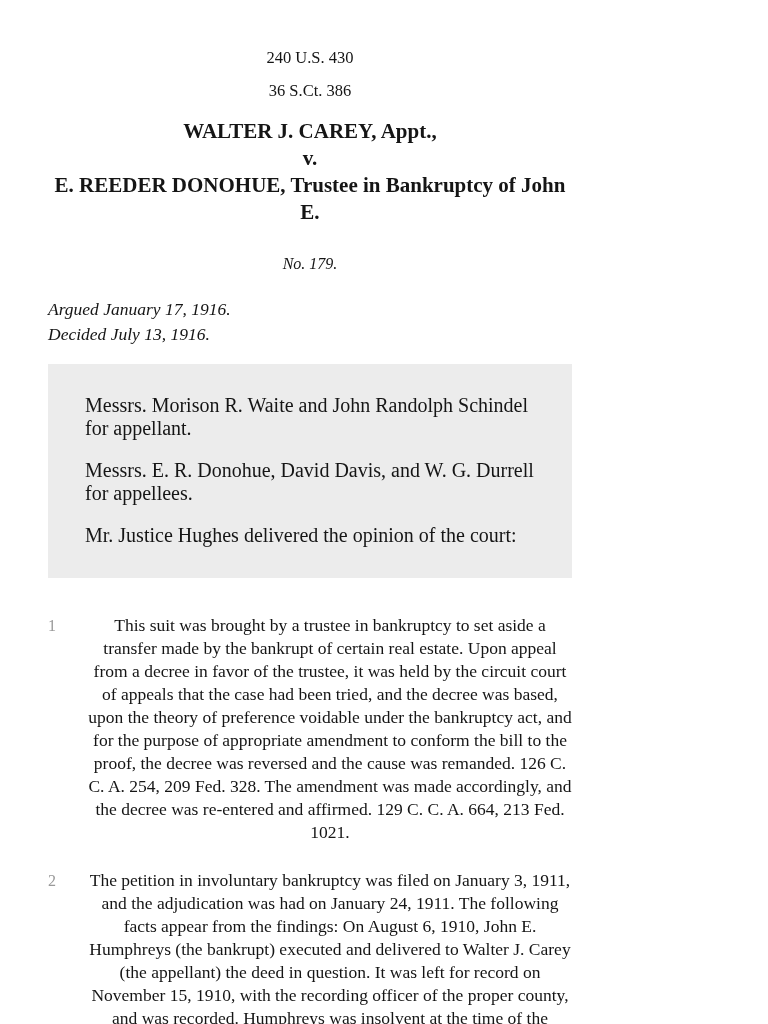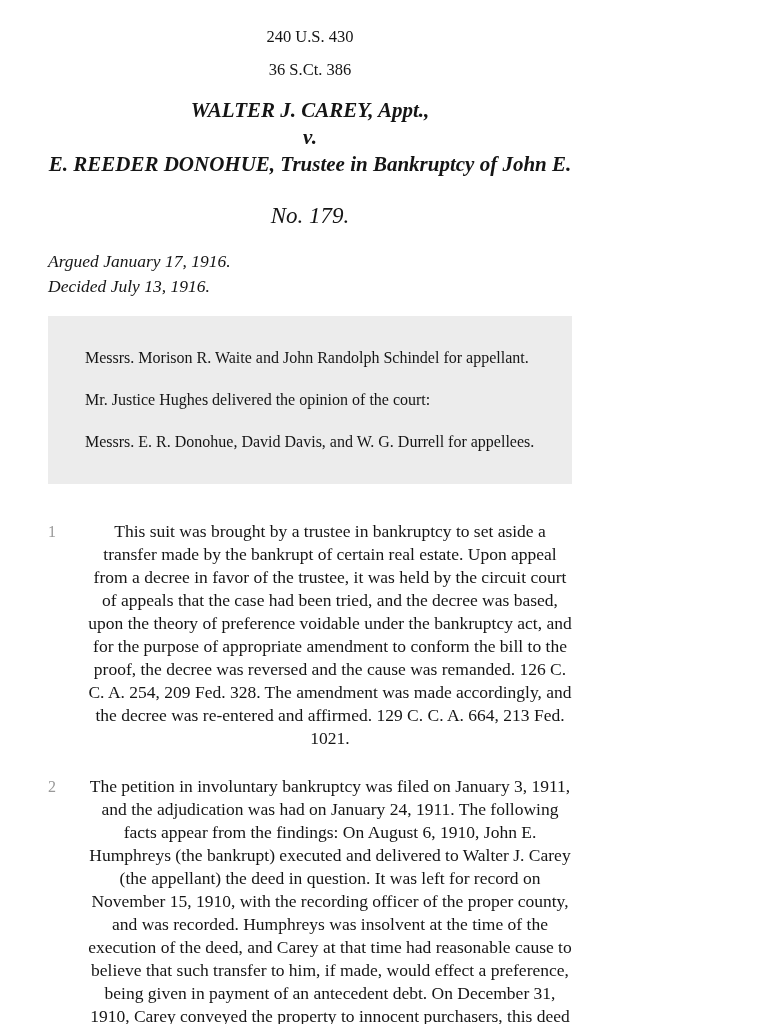--- a/index.html
+++ b/index.html
@@ -10,57 +10,57 @@
   *{margin:0;padding:0;box-sizing:border-box;}
   html,body{background:#ffffff;}
   body{
     width:768px;height:1024px;
     font-family:"Liberation Serif","DejaVu Serif",serif;
     color:var(--text);
     overflow:hidden;
   }
   .page{
     width:620px;height:1024px;
-    padding:26px 48px 0 48px;
+    padding:47px 48px 0 48px;
   }
   
   .citations{text-align:center;}
   .citations p{
     font-size:16.5px;line-height:22px;margin-bottom:11px;
   }
   
   .case-title{
     margin-top:16px;
     text-align:center;
     font-weight:bold;
     font-size:21px;line-height:27px;
   }
-  .case-title .tline{display:block;font-style:italic;}
+  .case-title .tline{display:block;}
   
   .docket{
     margin-top:26px;
     text-align:center;
     font-style:italic;
-    font-size:23px;line-height:23px;
+    font-size:16px;line-height:23px;
   }
   
   .dates{
     margin-top:22px;
     font-style:italic;
     font-size:17.5px;
   }
   .dates p{line-height:25px;}
   
   .counsel-box{
     margin-top:17px;
     background:var(--box-bg);
     padding:30px 37px 12px 37px;
   }
   .counsel-box p{
-    font-size:16px;line-height:23px;margin-bottom:19px;
+    font-size:20px;line-height:23px;margin-bottom:19px;
   }
   
   .opinion{margin-top:36px;}
   .para{
     display:flex;
     align-items:flex-start;
     margin-bottom:25px;
   }
   .pnum{
     flex:0 0 40px;
@@ -92,22 +92,22 @@
 
   <p class="docket">No. 179.</p>
 
   <div class="dates">
     <p>Argued January 17, 1916.</p>
     <p>Decided July 13, 1916.</p>
   </div>
 
   <section class="counsel-box">
     <p>Messrs. Morison R. Waite and John Randolph Schindel for appellant.</p>
+    <p>Messrs. E. R. Donohue, David Davis, and W. G. Durrell for appellees.</p>
     <p>Mr. Justice Hughes delivered the opinion of the court:</p>
-    <p>Messrs. E. R. Donohue, David Davis, and W. G. Durrell for appellees.</p>
   </section>
 
   <article class="opinion">
 
     <div class="para">
       <span class="pnum">1</span>
       <p class="ptext">This suit was brought by a trustee in bankruptcy to set aside a transfer made by the bankrupt of certain real estate. Upon appeal from a decree in favor of the trustee, it was held by the circuit court of appeals that the case had been tried, and the decree was based, upon the theory of preference voidable under the bankruptcy act, and for the purpose of appropriate amendment to conform the bill to the proof, the decree was reversed and the cause was remanded. 126 C. C. A. 254, 209 Fed. 328. The amendment was made accordingly, and the decree was re-entered and affirmed. 129 C. C. A. 664, 213 Fed. 1021.</p>
     </div>
 
     <div class="para">

